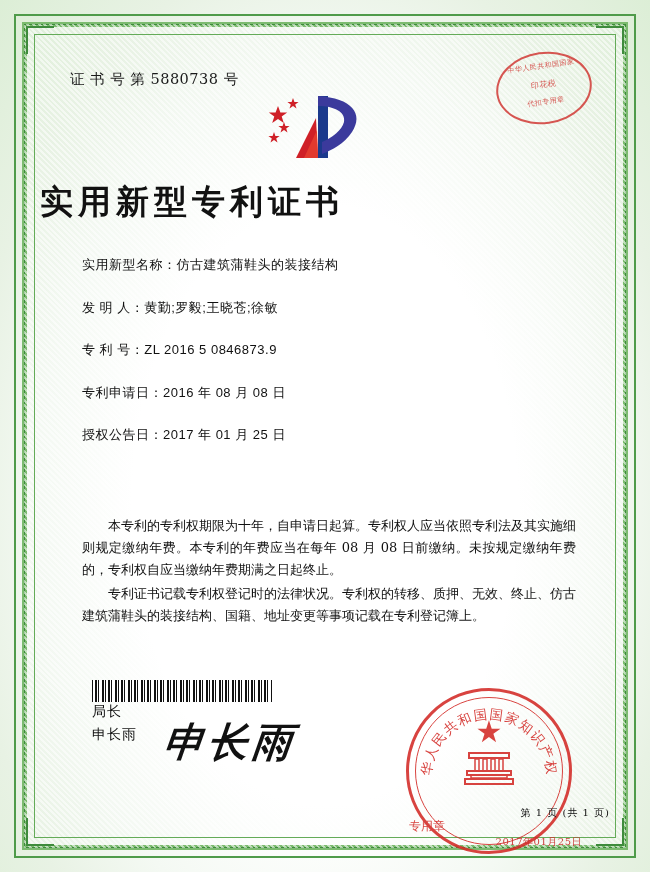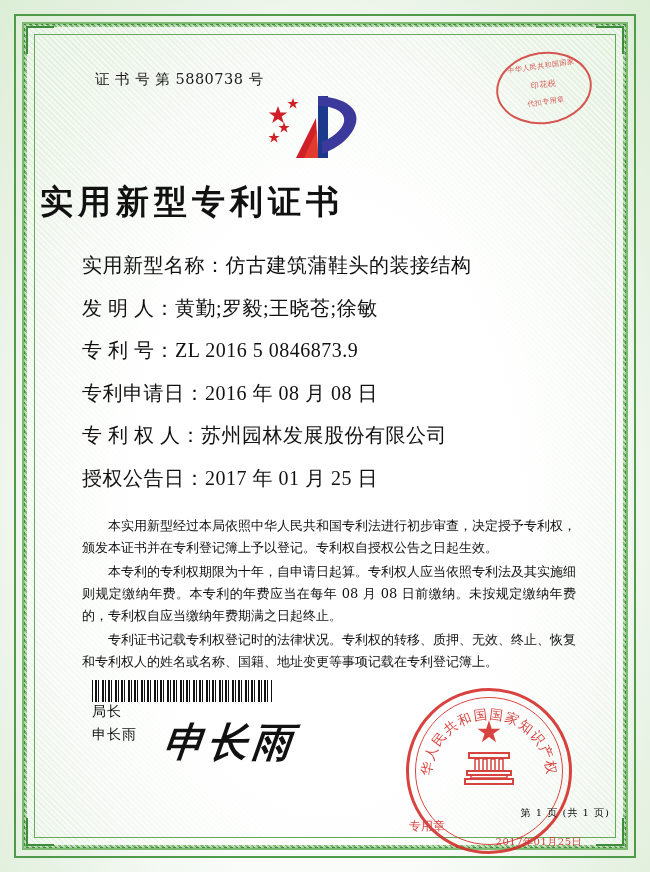--- a/index.html
+++ b/index.html
@@ -70,21 +70,20 @@
   }
 
   .cert-no {
     position: absolute;
     left: 30px;
     top: 30px;
     font-family: "DejaVu Serif", serif;
     font-size: 14.5px;
     color: #1a1a1a;
     letter-spacing: 0.5px;
-    margin-left: 25px;
   }
 
   
   .stamp-tr {
     position: absolute;
     right: 18px;
     top: 12px;
     width: 92px;
     height: 68px;
     border: 2px solid #d0332f;
@@ -128,22 +127,22 @@
     color: #111;
   }
 
   .fields {
     position: absolute;
     left: 42px;
     right: 30px;
     top: 215px;
   }
   .field {
-    font-family: Liberation Serif, serif;
-    font-size: 20px;
+    font-family: Liberation Sans, sans-serif;
+    font-size: 13px;
     color: #111;
     margin-bottom: 22.5px;
     line-height: 20px;
     white-space: nowrap;
   }
   .field .lbl {
     letter-spacing: 0.5px;
   }
   .field .val {
     letter-spacing: 0.5px;
@@ -327,31 +326,27 @@
       <div class="field">
         <span class="lbl">发 明 人：</span><span class="val">黄勤;罗毅;王晓苍;徐敏</span>
       </div>
       <div class="field">
         <span class="lbl">专 利 号：</span><span class="val">ZL 2016 5 0846873.9</span>
       </div>
       <div class="field">
         <span class="lbl">专利申请日：</span><span class="val">2016 年 08 月 08 日</span>
       </div>
       <div class="field">
-        <span class="lbl">专 利 权 人：</span><span class="val">苏州园林发展股份有限公司</span>
-      </div>
-      <div class="field">
         <span class="lbl">授权公告日：</span><span class="val">2017 年 01 月 25 日</span>
       </div>
     </div>
 
     <div class="paragraphs">
-      <p>本实用新型经过本局依照中华人民共和国专利法进行初步审查，决定授予专利权，颁发本证书并在专利登记簿上予以登记。专利权自授权公告之日起生效。</p>
       <p>本专利的专利权期限为十年，自申请日起算。专利权人应当依照专利法及其实施细则规定缴纳年费。本专利的年费应当在每年 08 月 08 日前缴纳。未按规定缴纳年费的，专利权自应当缴纳年费期满之日起终止。</p>
-      <p>专利证书记载专利权登记时的法律状况。专利权的转移、质押、无效、终止、恢复和专利权人的姓名或名称、国籍、地址变更等事项记载在专利登记簿上。</p>
+      <p>专利证书记载专利权登记时的法律状况。专利权的转移、质押、无效、终止、仿古建筑蒲鞋头的装接结构、国籍、地址变更等事项记载在专利登记簿上。</p>
     </div>
 
     <div class="barcode"></div>
 
     <div class="signature-block">
       <div>局长</div>
       <div>申长雨</div>
     </div>
 
     <div class="handwriting">申长雨</div>

